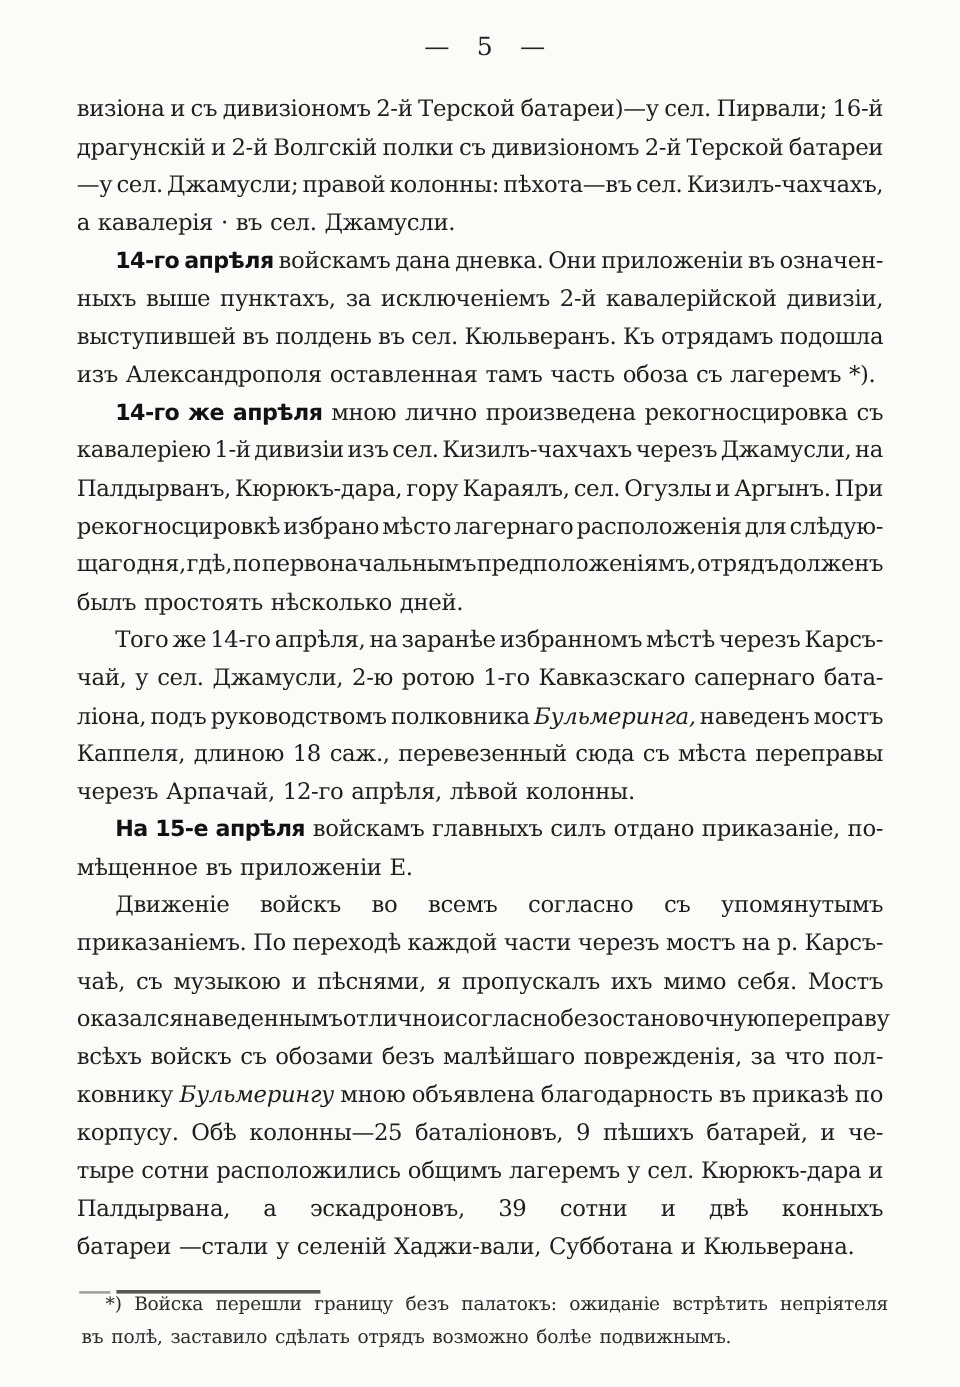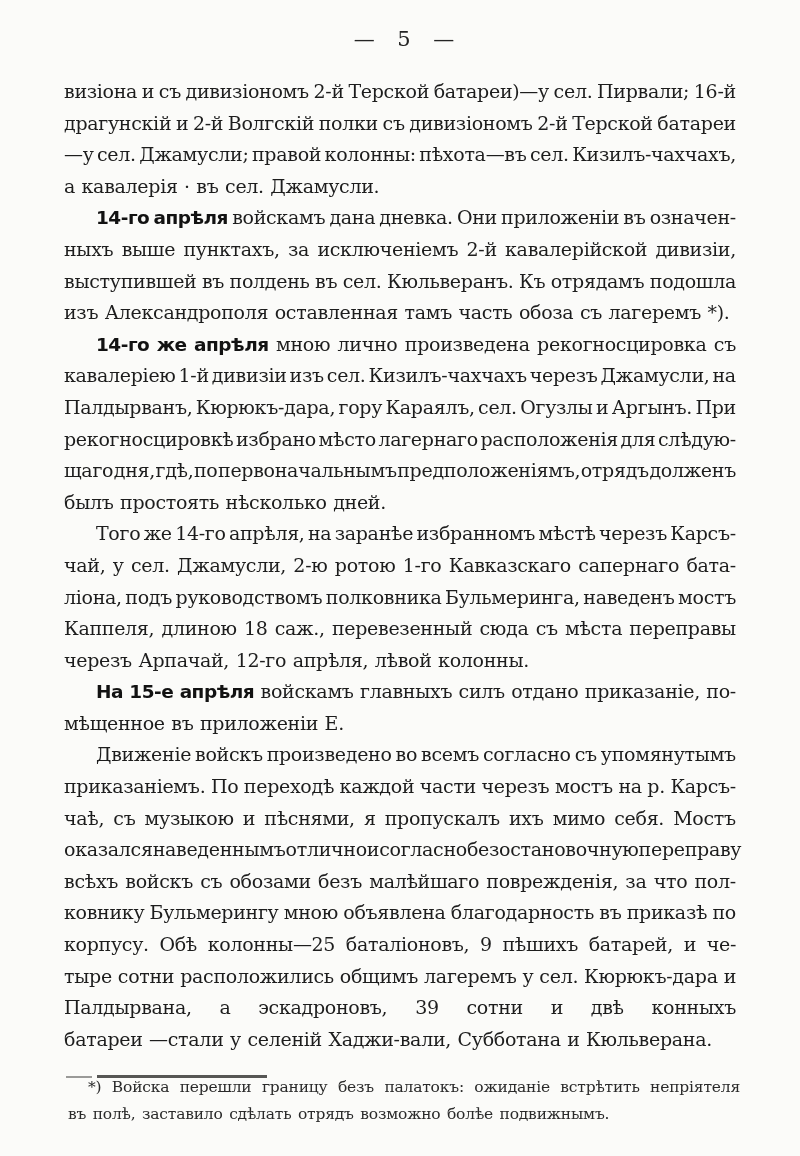--- a/index.html
+++ b/index.html
@@ -17,21 +17,21 @@
     display:flex;justify-content:space-between;
     height:31.6px;font-size:19px;letter-spacing:-0.3px;overflow:visible;
   }
   .w{line-height:31.6px;white-space:pre;flex:0 0 auto;}
   .line.last{justify-content:flex-start;gap:6.5px;}
   .line.indent{padding-left:32px;}
   .s-bold{
     font-family:"DejaVu Sans",sans-serif;font-weight:700;
     font-size:18.5px;letter-spacing:-0.5px;color:#121212;
   }
-  .s-italic{}
+  .s-italic{font-style:italic;}
   .foot-rule{position:absolute;left:66px;top:1066px;width:672px;height:8px;}
   .rule-seg-a{display:inline-block;vertical-align:middle;width:26px;height:2px;background:#9a9a98;margin-right:5px;}
   .rule-seg-b{display:inline-block;vertical-align:middle;width:170px;height:3px;background:#565654;}
   .footnote-block{position:absolute;left:68px;top:1074px;width:672px;color:#2a2a2a;}
   .footnote-block .line{font-size:15.5px;height:27px;letter-spacing:-0.2px;}
   .footnote-block .w{line-height:27px;}
   .footnote-block .line.indent{padding-left:20px;}
 </style>
 </head>
 <body>
@@ -247,21 +247,20 @@
       </div>
       <div class="line last">
         <span class="w s-normal">мѣщенное</span>
         <span class="w s-normal">въ</span>
         <span class="w s-normal">приложеніи</span>
         <span class="w s-normal">Е.</span>
       </div>
       <div class="line indent">
         <span class="w s-normal">Движеніе</span>
         <span class="w s-normal">войскъ</span>
-        <span class="w s-normal">произведено</span>
         <span class="w s-normal">во</span>
         <span class="w s-normal">всемъ</span>
         <span class="w s-normal">согласно</span>
         <span class="w s-normal">съ</span>
         <span class="w s-normal">упомянутымъ</span>
       </div>
       <div class="line">
         <span class="w s-normal">приказаніемъ.</span>
         <span class="w s-normal">По</span>
         <span class="w s-normal">переходѣ</span>

